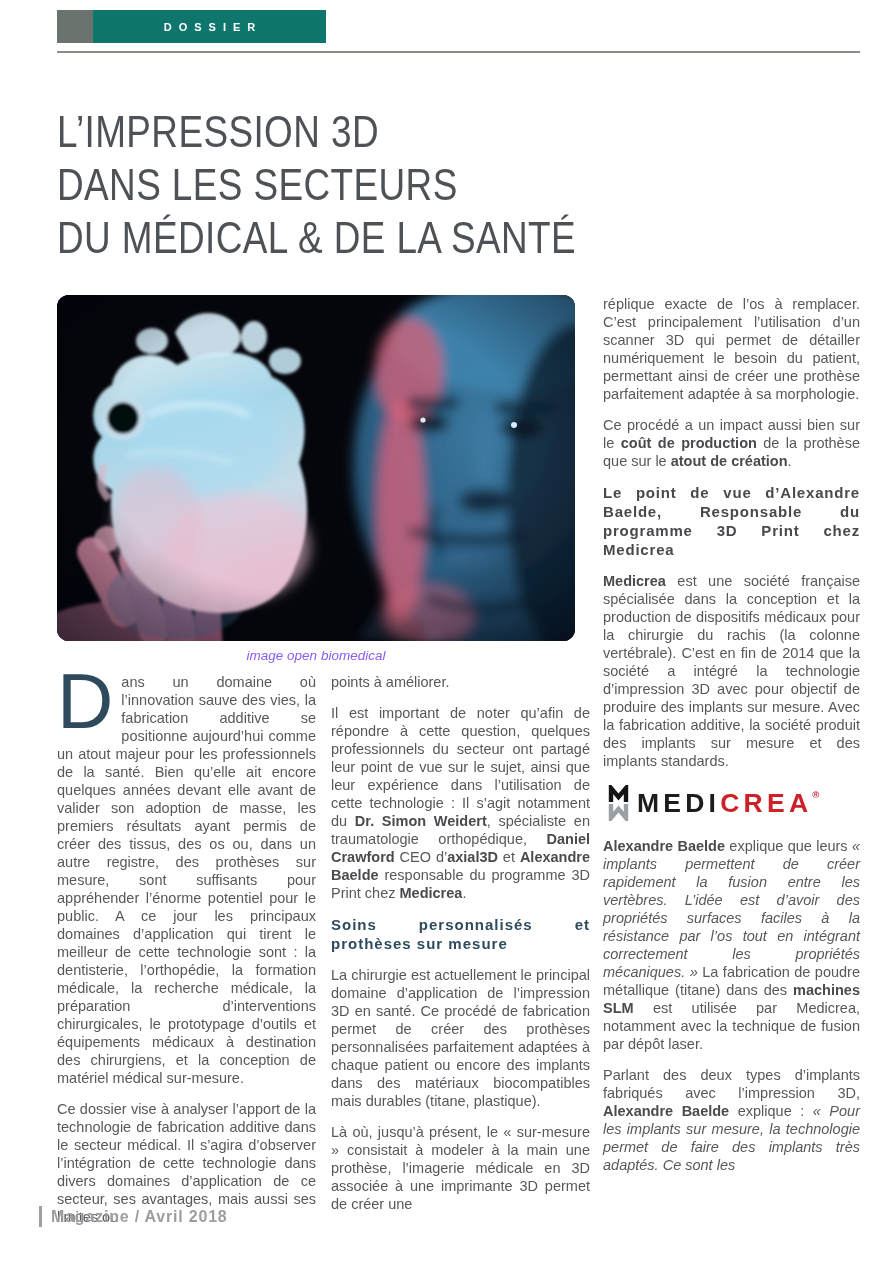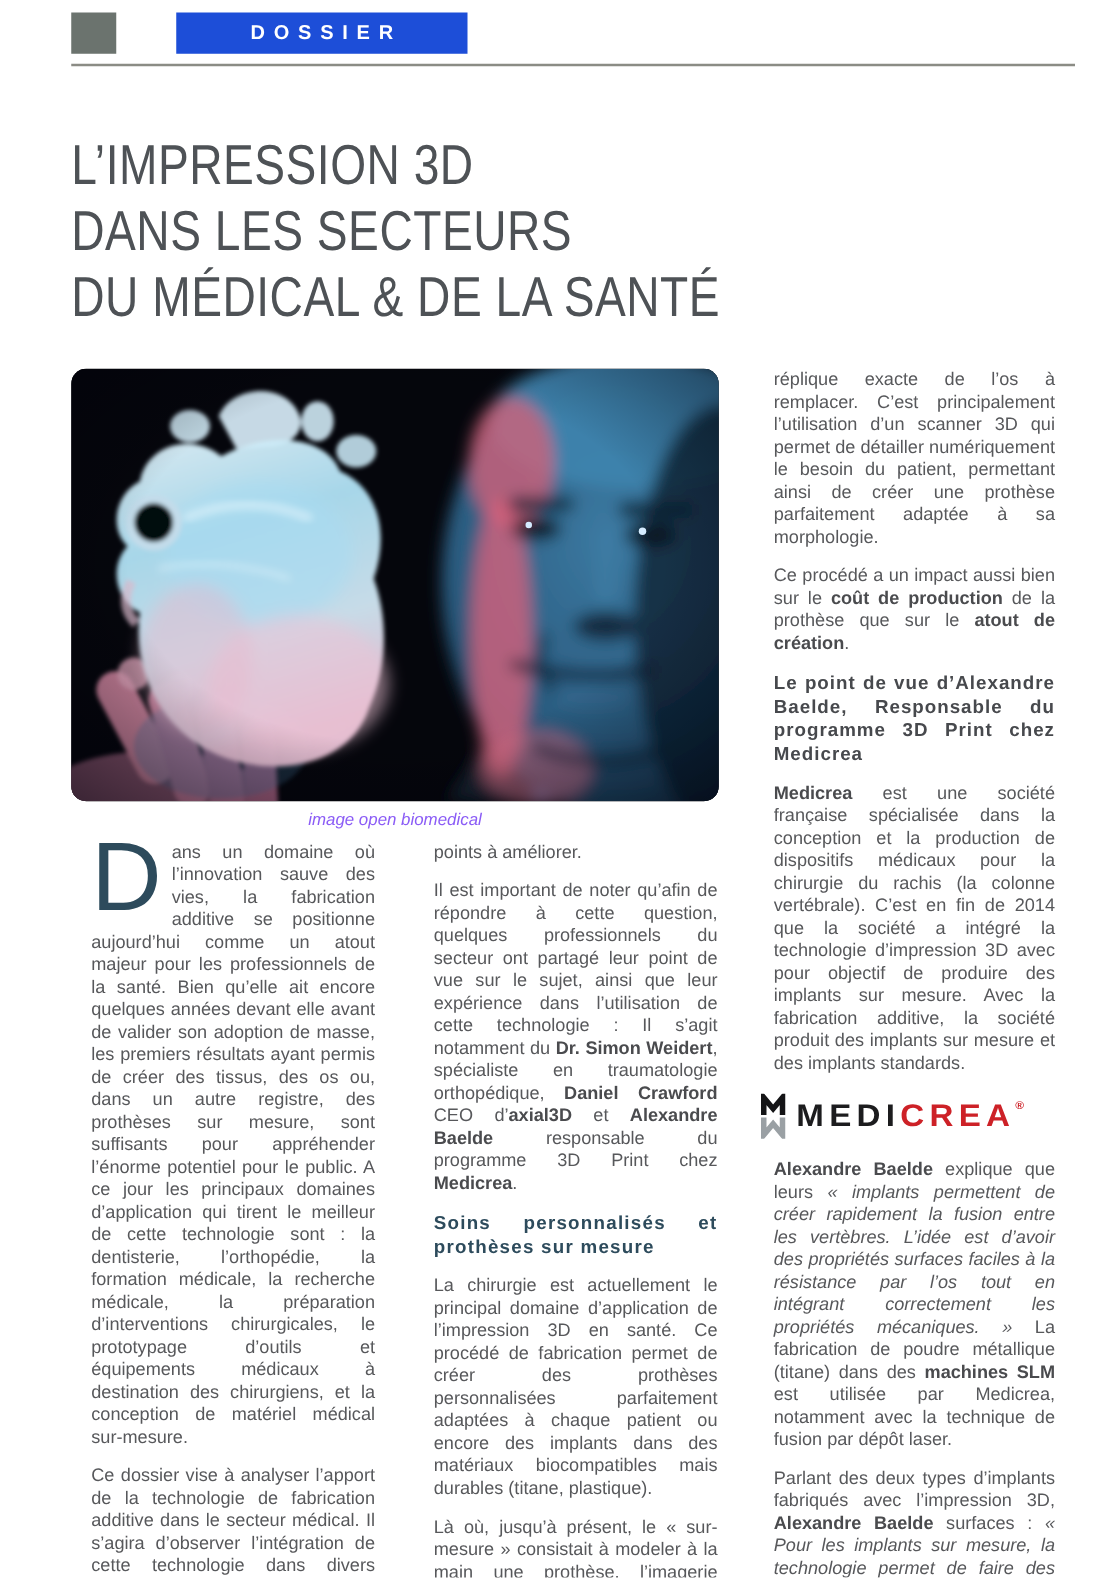--- a/index.html
+++ b/index.html
@@ -3,41 +3,41 @@
 <meta charset="utf-8">
 <style>
   html,body{margin:0;padding:0;background:#ffffff;}
   body{width:892px;height:1262px;position:relative;overflow:hidden;
        font-family:"Liberation Sans", sans-serif;-webkit-font-smoothing:antialiased;}
   .page{padding:0 32px 0 57px;position:relative;}
 
   
   .kicker-row{display:flex;height:33px;margin-top:10px;}
   .kicker-square{width:36px;background:#6b736e;}
-  .kicker-bar{width:226px;background:#1d4ed8;color:#ffffff;font-size:16px;font-weight:700;
-              letter-spacing:7px;display:flex;align-items:center;justify-content:center;padding-left:7px;margin-left:48px;}
+  .kicker-bar{width:226px;background:#0f766e;color:#ffffff;font-size:11px;font-weight:700;
+              letter-spacing:7px;display:flex;align-items:center;justify-content:center;padding-left:7px;}
   .rule{height:2px;background:#8b8c85;margin-top:8px;}
 
   
   .title{margin:52px 0 0;color:#4e5256;font-size:45px;line-height:53px;font-weight:400;}
   .tline{display:block;}
   .tline>span{display:inline-block;transform:scaleX(0.82);transform-origin:0 50%;white-space:nowrap;letter-spacing:0.5px;}
 
   
   .content-row{display:flex;gap:13px;margin-top:31px;align-items:flex-start;}
   .left-region{width:533px;flex:0 0 533px;}
   .photo-frame{width:518px;height:346px;border-radius:12px;overflow:hidden;background:#06070d;}
   .photo-frame svg{display:block;}
   .caption{width:518px;text-align:center;font-style:italic;font-size:13.5px;color:#8b5cf6;margin-top:7px;}
   .cols-2{display:flex;gap:15px;margin-top:10px;}
   .col{width:259px;flex:0 0 259px;}
   .col3{width:257px;flex:0 0 257px;}
 
   
-  .col p, .col3 p, .col h3, .col3 h3{margin:0 16px 13px;}
+  .col p, .col3 p, .col h3, .col3 h3{margin:0 0 13px;}
   .para{font-size:14.5px;line-height:18px;color:#57585b;text-align:justify;}
   .b{font-weight:700;color:#4a4b4e;}
   .i{font-style:italic;}
   .h-teal{color:#2d4b5c;font-weight:700;font-size:15px;line-height:19px;text-align:justify;letter-spacing:1px;}
   .h-gray{color:#47494d;font-weight:700;font-size:15px;line-height:19px;text-align:justify;letter-spacing:0.8px;}
   .dropcap{float:left;font-size:78px;line-height:54px;height:54px;color:#2d4b5c;margin:1px 8px 0 0;}
 
   
   .logo-row{display:flex;align-items:center;margin:4px 0 14px;height:40px;}
   .logo-mark{width:32px;height:36px;flex:0 0 32px;margin-right:2px;}
@@ -181,21 +181,21 @@
         <h3 class="h-gray">Le point de vue d’Alexandre Baelde, Responsable du programme 3D Print chez Medicrea</h3>
         <p class="para"><span class="b">Medicrea</span><span> est une société française spécialisée dans la conception et la production de dispositifs médicaux pour la chirurgie du rachis (la colonne vertébrale). C’est en fin de 2014 que la société a intégré la technologie d’impression 3D avec pour objectif de produire des implants sur mesure. Avec la fabrication additive, la société produit des implants sur mesure et des implants standards.</span></p>
         <div class="logo-row">
     <svg class="logo-mark" viewBox="0 0 20 36" xmlns="http://www.w3.org/2000/svg">
       <path d="M2 17 L2 3 L9.5 12 L17 3 L17 17" stroke="#141416" stroke-width="4.4" fill="none"></path>
       <path d="M2 19 L2 33 L9.5 24 L17 33 L17 19" stroke="#9aa0a4" stroke-width="4.4" fill="none"></path>
     </svg>
     <span class="logo-word"><span class="logo-medi">MEDI</span><span class="logo-crea">CREA</span><span class="logo-reg">®</span></span>
   </div>
         <p class="para"><span class="b">Alexandre Baelde</span><span> explique que leurs </span><span class="i">« implants permettent de créer rapidement la fusion entre les vertèbres. L’idée est d’avoir des propriétés surfaces faciles à la résistance par l’os tout en intégrant correctement les propriétés mécaniques. »</span><span> La fabrication de poudre métallique (titane) dans des </span><span class="b">machines SLM</span><span> est utilisée par Medicrea, notamment avec la technique de fusion par dépôt laser.</span></p>
-        <p class="para"><span>Parlant des deux types d’implants fabriqués avec l’impression 3D, </span><span class="b">Alexandre Baelde</span><span> surfaces : </span><span class="i">« Pour les implants sur mesure, la technologie permet de faire des implants très adaptés. Ce sont les</span></p>
+        <p class="para"><span>Parlant des deux types d’implants fabriqués avec l’impression 3D, </span><span class="b">Alexandre Baelde</span><span> explique : </span><span class="i">« Pour les implants sur mesure, la technologie permet de faire des implants très adaptés. Ce sont les</span></p>
       </div>
   </div>
 
   <div class="footer">
     <div class="footer-bar"></div>
     <div class="footer-text">Magazine / Avril 2018</div>
   </div>
 </div>
 
 </body></html>

